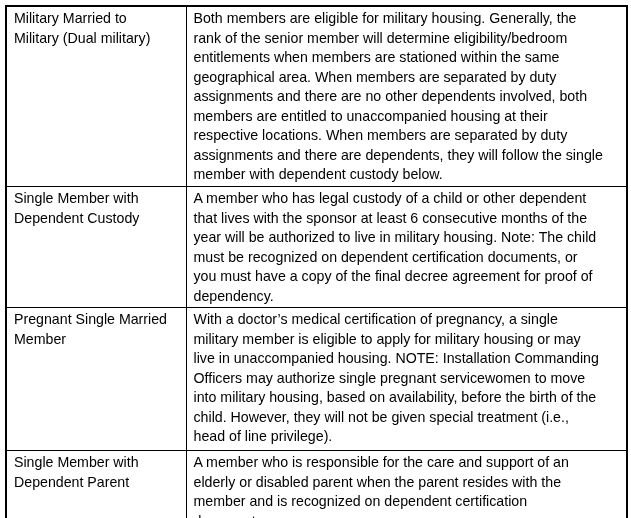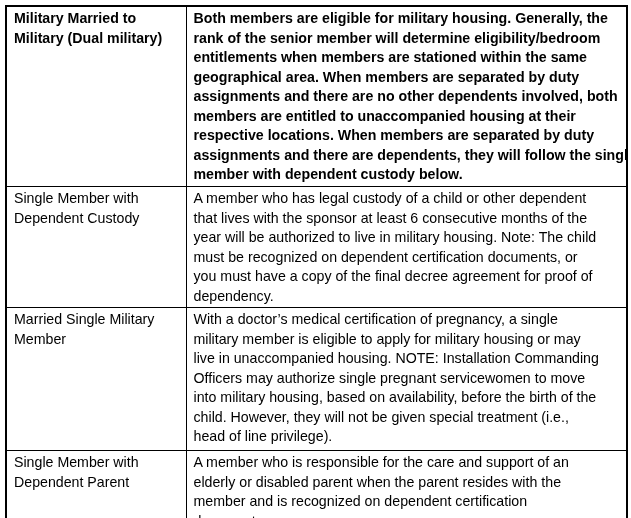--- a/index.html
+++ b/index.html
@@ -25,21 +25,21 @@
   col.c-def  { width: 441px; }
   td {
     border: 1px solid #000000;
     vertical-align: top;
     padding: 2px 7px 0 7px;
     font-size: 14.2px;
     line-height: 19.5px;
     white-space: pre;
     overflow: hidden;
   }
-  tr.r0 td { height: 177px; font-weight: bold; }
+  tr.r0 td { height: 177px; }
   tr.r1 td { height: 118px; }
   tr.r2 td { height: 140px; }
   tr.r3 td { height: 73px; }
 </style>
 </head>
 <body>
 
 <table class="doc-table">
   <colgroup>
     <col class="c-term">
@@ -63,21 +63,21 @@
       <td>Single Member with
 Dependent Custody</td>
       <td>A member who has legal custody of a child or other dependent
 that lives with the sponsor at least 6 consecutive months of the
 year will be authorized to live in military housing. Note: The child
 must be recognized on dependent certification documents, or
 you must have a copy of the final decree agreement for proof of
 dependency.</td>
     </tr>
     <tr class="r2">
-      <td>Married Single Military
+      <td>Pregnant Single Married
 Member</td>
       <td>With a doctor’s medical certification of pregnancy, a single
 military member is eligible to apply for military housing or may
 live in unaccompanied housing. NOTE: Installation Commanding
 Officers may authorize single pregnant servicewomen to move
 into military housing, based on availability, before the birth of the
 child. However, they will not be given special treatment (i.e.,
 head of line privilege).</td>
     </tr>
     <tr class="r3">

